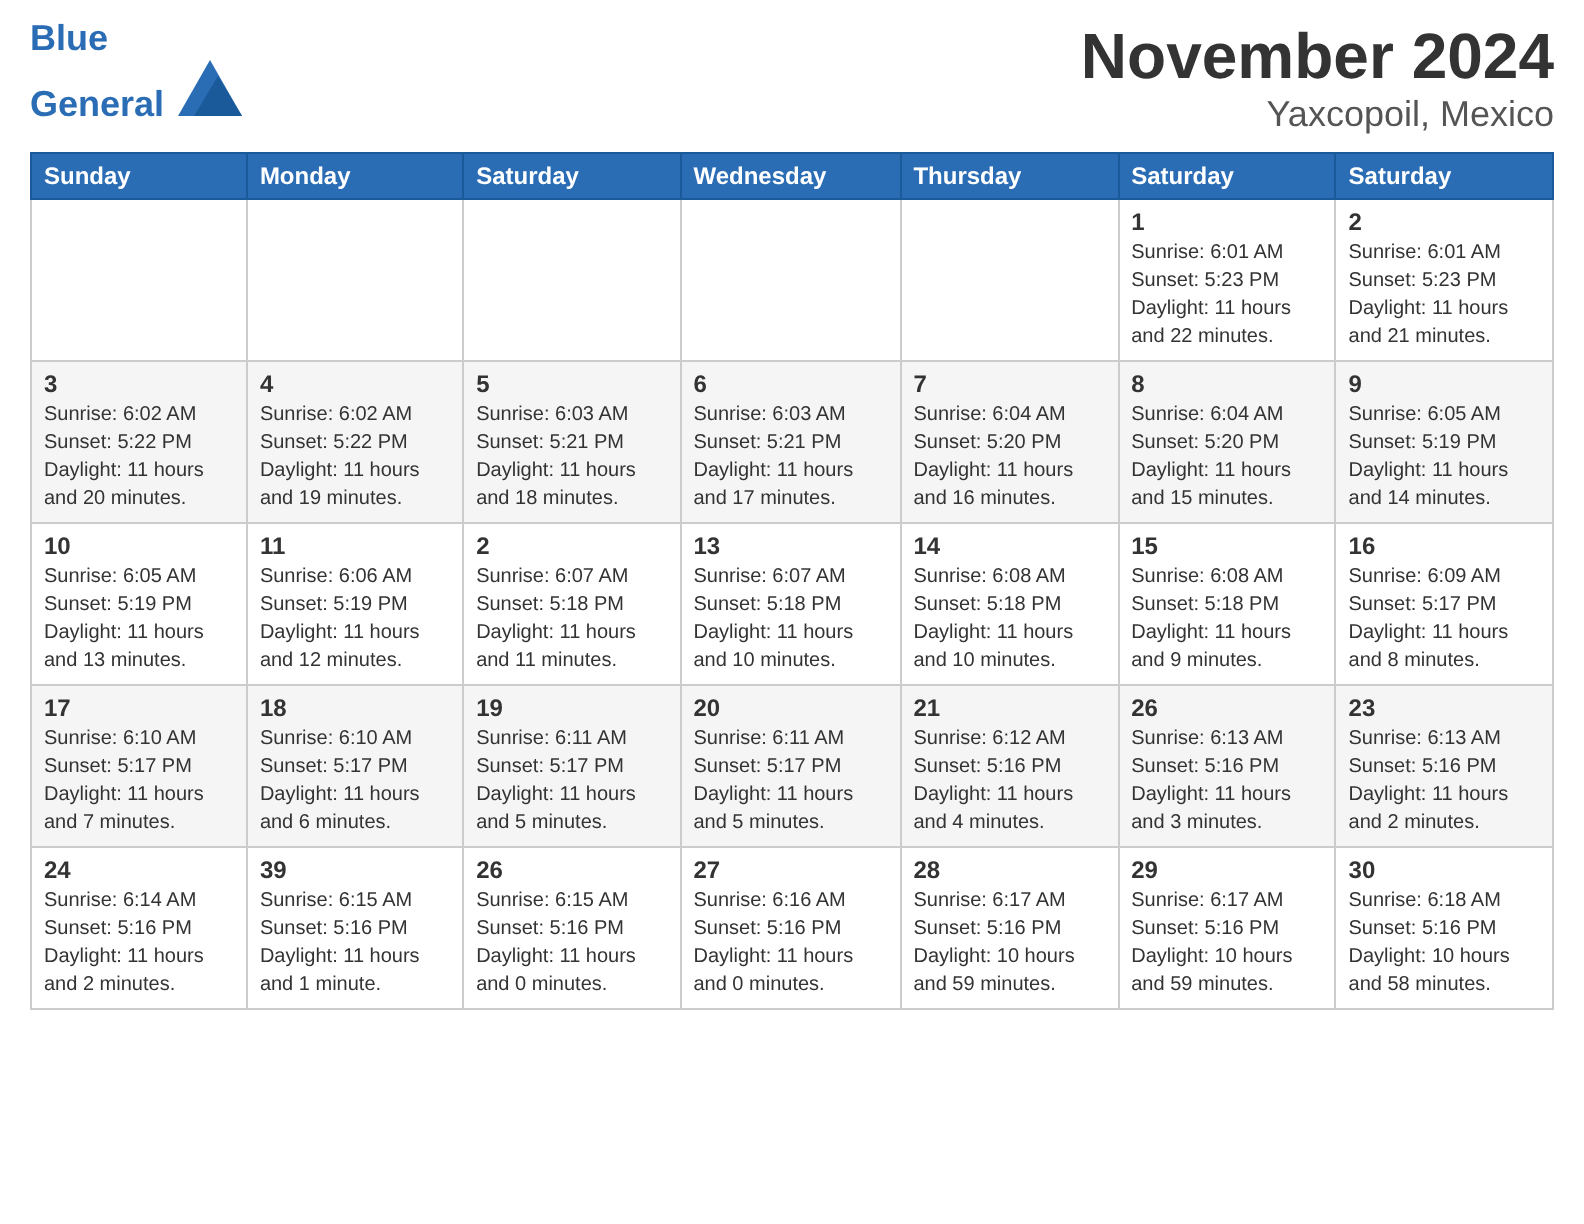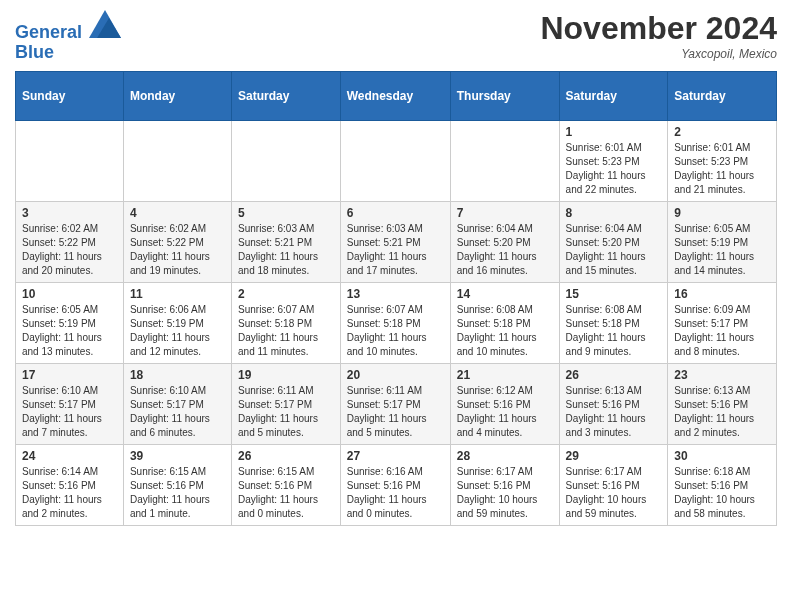--- a/index.html
+++ b/index.html
@@ -42,35 +42,34 @@
     }
     .title-block {
       text-align: right;
     }
     .month-title {
       font-size: 32px;
       color: #333;
       font-weight: bold;
     }
     .location-title {
-      font-size: 12px;
+      font-size: 18px;
       color: #555;
-      font-style: italic;
     }
     .calendar {
       width: 100%;
       border-collapse: collapse;
       border: 1px solid #ccc;
     }
     .calendar th {
       background: #2a6db5;
       color: #fff;
       font-size: 12px;
       font-weight: bold;
-      padding: 17px 6px;
+      padding: 4px 6px;
       text-align: left;
       border: 1px solid #1a5a9a;
     }
     .calendar td {
       vertical-align: top;
       padding: 4px 6px;
       border: 1px solid #ccc;
       width: 113px;
       min-height: 80px;
       font-size: 10px;
@@ -96,28 +95,28 @@
     }
   </style>
 </head>
 <body>
 
 <div class="page">
   <div class="header">
     <div class="logo">
       <div>
         <div class="logo-text">
+          <span style="color:#2a6db5;">Blue</span>
+        </div>
+        <div class="logo-text">
           <span>General</span>
           <svg class="logo-icon" viewBox="0 0 32 28" xmlns="http://www.w3.org/2000/svg">
             <polygon points="0,28 16,0 32,28" fill="#2a6db5"></polygon>
             <polygon points="8,28 20,8 32,28" fill="#1a5a9a"></polygon>
           </svg>
-        </div>
-        <div class="logo-text">
-          <span style="color:#2a6db5;">Blue</span>
         </div>
       </div>
     </div>
     <div class="title-block">
       <div class="month-title">November 2024</div>
       <div class="location-title">Yaxcopoil, Mexico</div>
     </div>
   </div>
 
   <table class="calendar">

